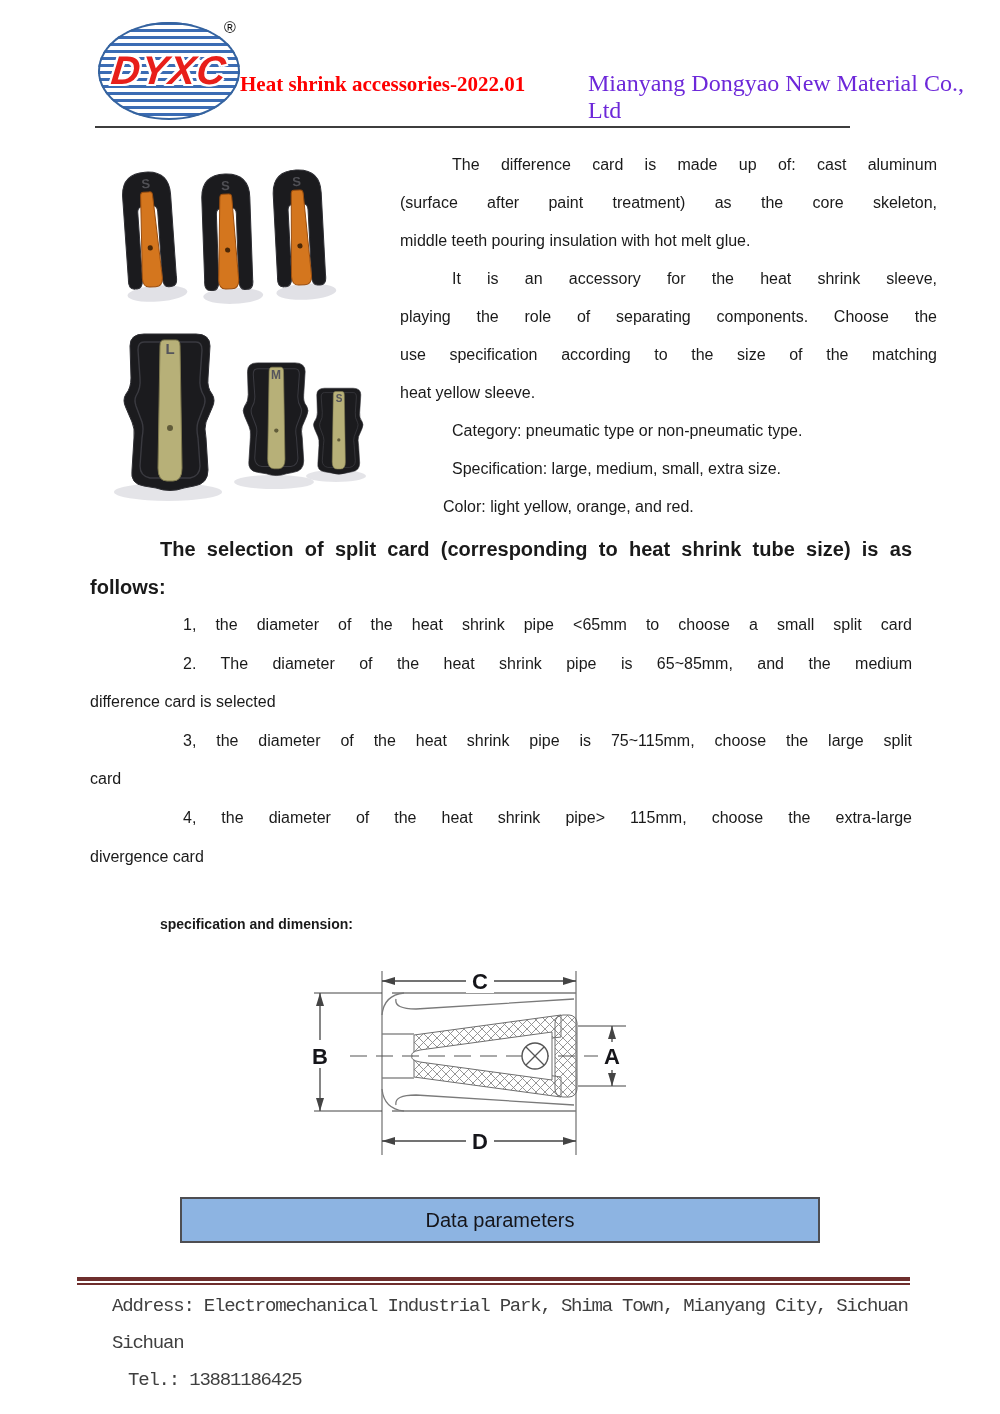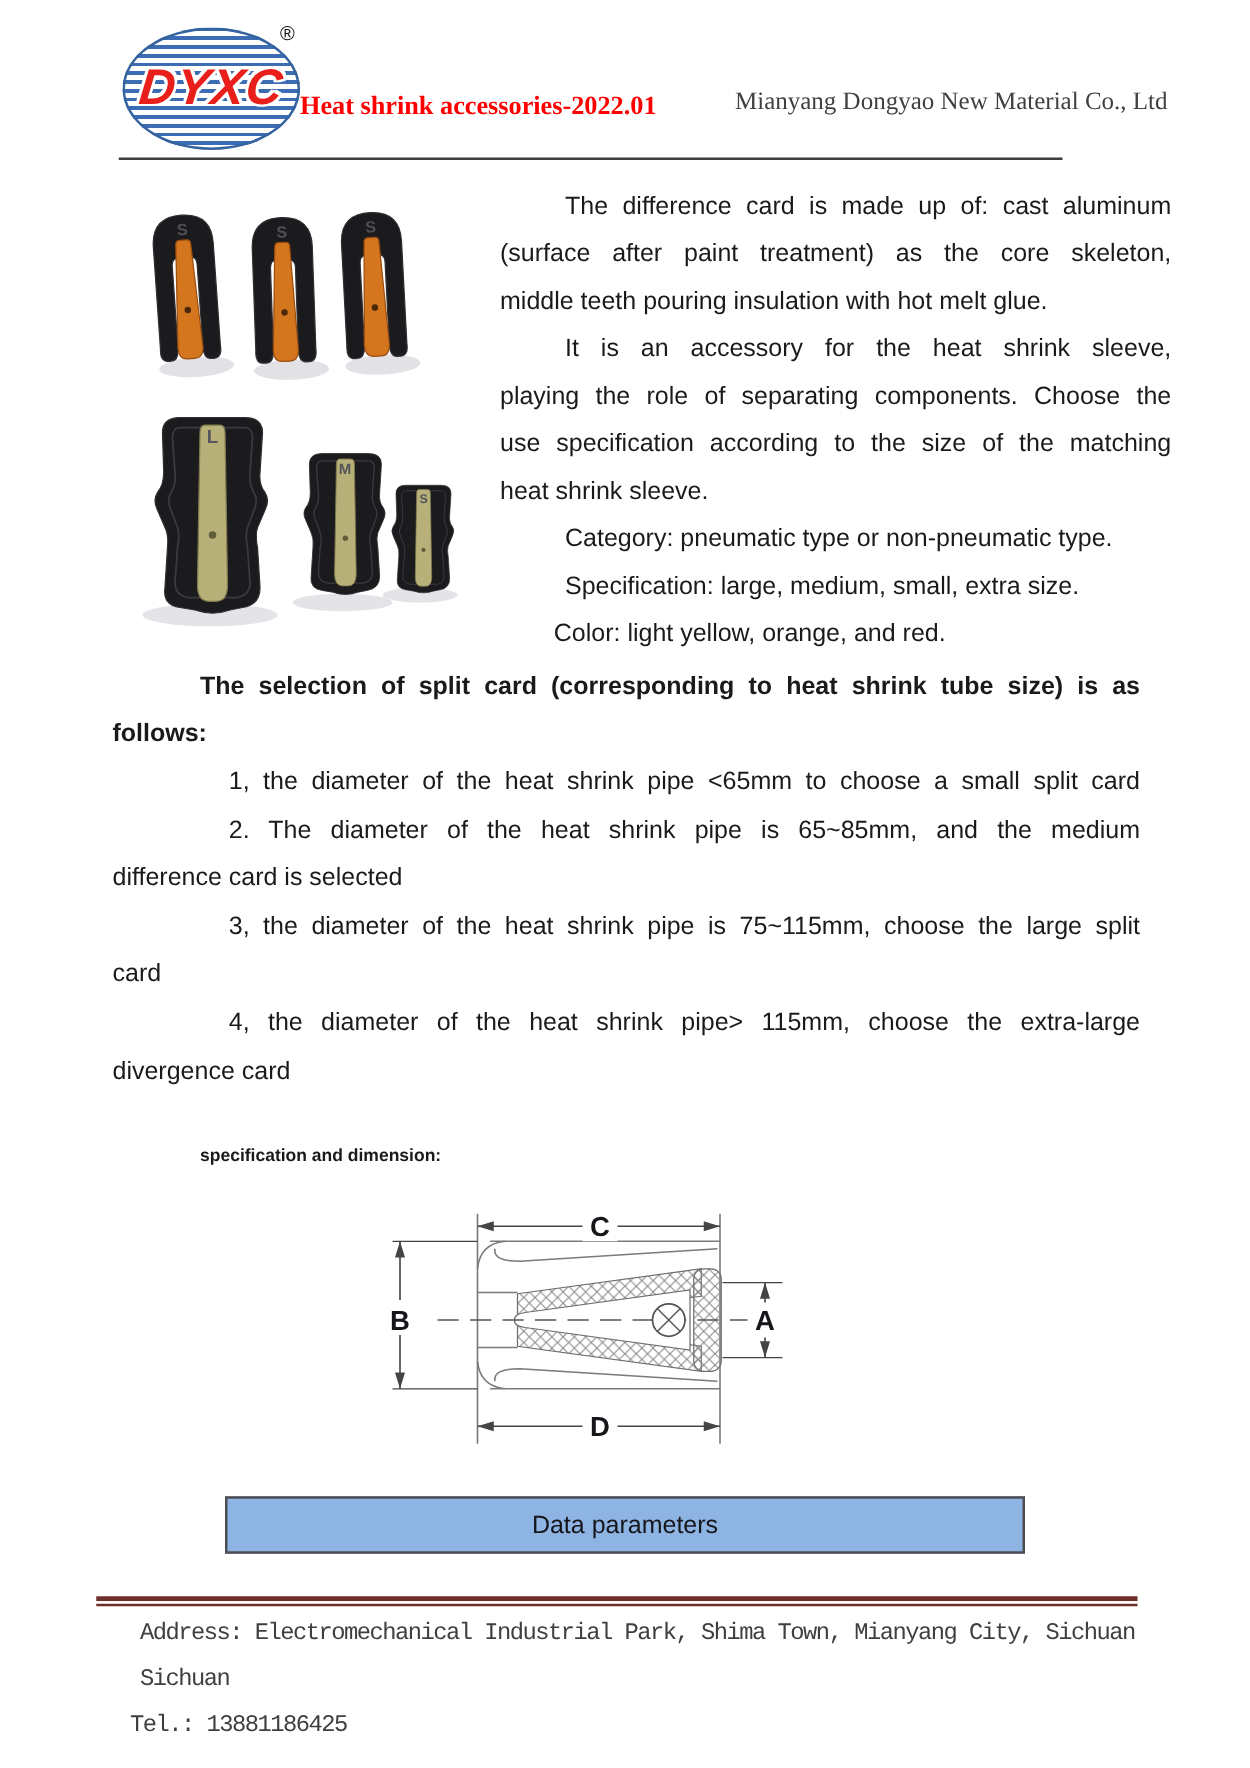--- a/index.html
+++ b/index.html
@@ -12,29 +12,29 @@
   .logo-oval{position:absolute;left:0;top:0;width:142px;height:98px;border-radius:50%;
     background:repeating-linear-gradient(to bottom,#3b6cb4 0px,#3b6cb4 3px,#ffffff 3px,#ffffff 7px);
     box-shadow:inset 0 0 0 2px #35639f;}
   .logo-text{position:absolute;left:0;top:26px;width:142px;text-align:center;
     font-style:italic;font-weight:bold;font-size:40px;letter-spacing:1px;color:#e81f1a;
     text-shadow:-2px 0 0 #fff,2px 0 0 #fff,0 -2px 0 #fff,0 2px 0 #fff,-2px -2px 0 #fff,2px 2px 0 #fff,-2px 2px 0 #fff,2px -2px 0 #fff;
     transform:skewX(-6deg);}
   .reg-mark{position:absolute;left:126px;top:-2px;font-size:16px;color:#111;background:#fff;border-radius:50%;line-height:1;}
   .doc-subtitle{left:240px;top:72px;font-family:"Liberation Serif",serif;font-weight:bold;
     font-size:21px;color:#fe0000;}
-  .company-name{left:588px;top:70px;font-family:"Liberation Serif",serif;font-size:20px;color:#404040;}
+  .company-name{left:588px;top:70px;font-family:"Liberation Serif",serif;font-size:24px;color:#6d28d9;}
   .header-rule{left:95px;top:126px;width:755px;height:2px;background:#3d3d3d;}
 
   
   .photo1{left:113px;top:156px;}
   .photo2{left:108px;top:324px;}
 
   
-  .line{height:38px;line-height:38px;font-size:20px;white-space:nowrap;}
+  .line{height:38px;line-height:38px;font-size:16px;white-space:nowrap;}
   .j{text-align:justify;text-align-last:justify;white-space:normal;}
   .ind{text-indent:52px;} .ind3{text-indent:43px;}
   .hind{text-indent:70px;} .lind{text-indent:93px;}
   .intro-col{left:400px;top:146px;width:537px;}
   .sel-head{left:90px;top:530px;width:822px;font-weight:bold;}
   .sel-head .line{font-size:20px;}
   .sel-list{left:90px;top:606px;width:822px;}
   .sel-list .line{height:38.6px;line-height:38.6px;}
   .spec-h{left:160px;top:905px;font-weight:bold;font-size:14px;height:38px;line-height:38px;}
 
@@ -49,21 +49,21 @@
     font-size:19px;color:#15151a;}
   .spec-table .tr{flex:1;display:flex;align-items:center;justify-content:center;
     font-size:20px;color:#15151a;}
 
   
   .footer-rule{left:77px;top:1277px;width:833px;height:9px;}
   .fr-a{height:4px;background:#6e2f2d;}
   .fr-b{height:2px;background:#ffffff;}
   .fr-c{height:2px;background:#6e2f2d;}
   .ftxt{font-family:"Liberation Mono",monospace;font-size:19px;letter-spacing:-1.2px;color:#3f3f3f;white-space:nowrap;margin-left:24px;}
-  .f1{left:88px;top:1295px;} .f2{left:88px;top:1332px;} .f3{left:80px;top:1369px;}
+  .f1{left:88px;top:1295px;} .f2{left:88px;top:1332px;} .f3{left:104px;top:1369px;}
 </style>
 </head>
 <body>
 
 <div class="page">
 
   <div class="abs logo">
     <div class="logo-oval"></div>
     <div class="logo-text">DYXC</div>
     <div class="reg-mark">®</div>
@@ -127,21 +127,21 @@
     </g>
   </svg>
 
   <div class="abs intro-col">
     <div class="line ind j">The difference card is made up of: cast aluminum</div>
     <div class="line j">(surface after paint treatment) as the core skeleton,</div>
     <div class="line">middle teeth pouring insulation with hot melt glue.</div>
     <div class="line ind j">It is an accessory for the heat shrink sleeve,</div>
     <div class="line j">playing the role of separating components. Choose the</div>
     <div class="line j">use specification according to the size of the matching</div>
-    <div class="line">heat shrink sleeve.</div>
+    <div class="line">heat yellow sleeve.</div>
     <div class="line ind">Category: pneumatic type or non-pneumatic type.</div>
     <div class="line ind">Specification: large, medium, small, extra size.</div>
     <div class="line ind3">Color: light yellow, orange, and red.</div>
   </div>
 
   <div class="abs sel-head">
     <div class="line hind j">The selection of split card (corresponding to heat shrink tube size) is as</div>
     <div class="line">follows:</div>
   </div>
 

